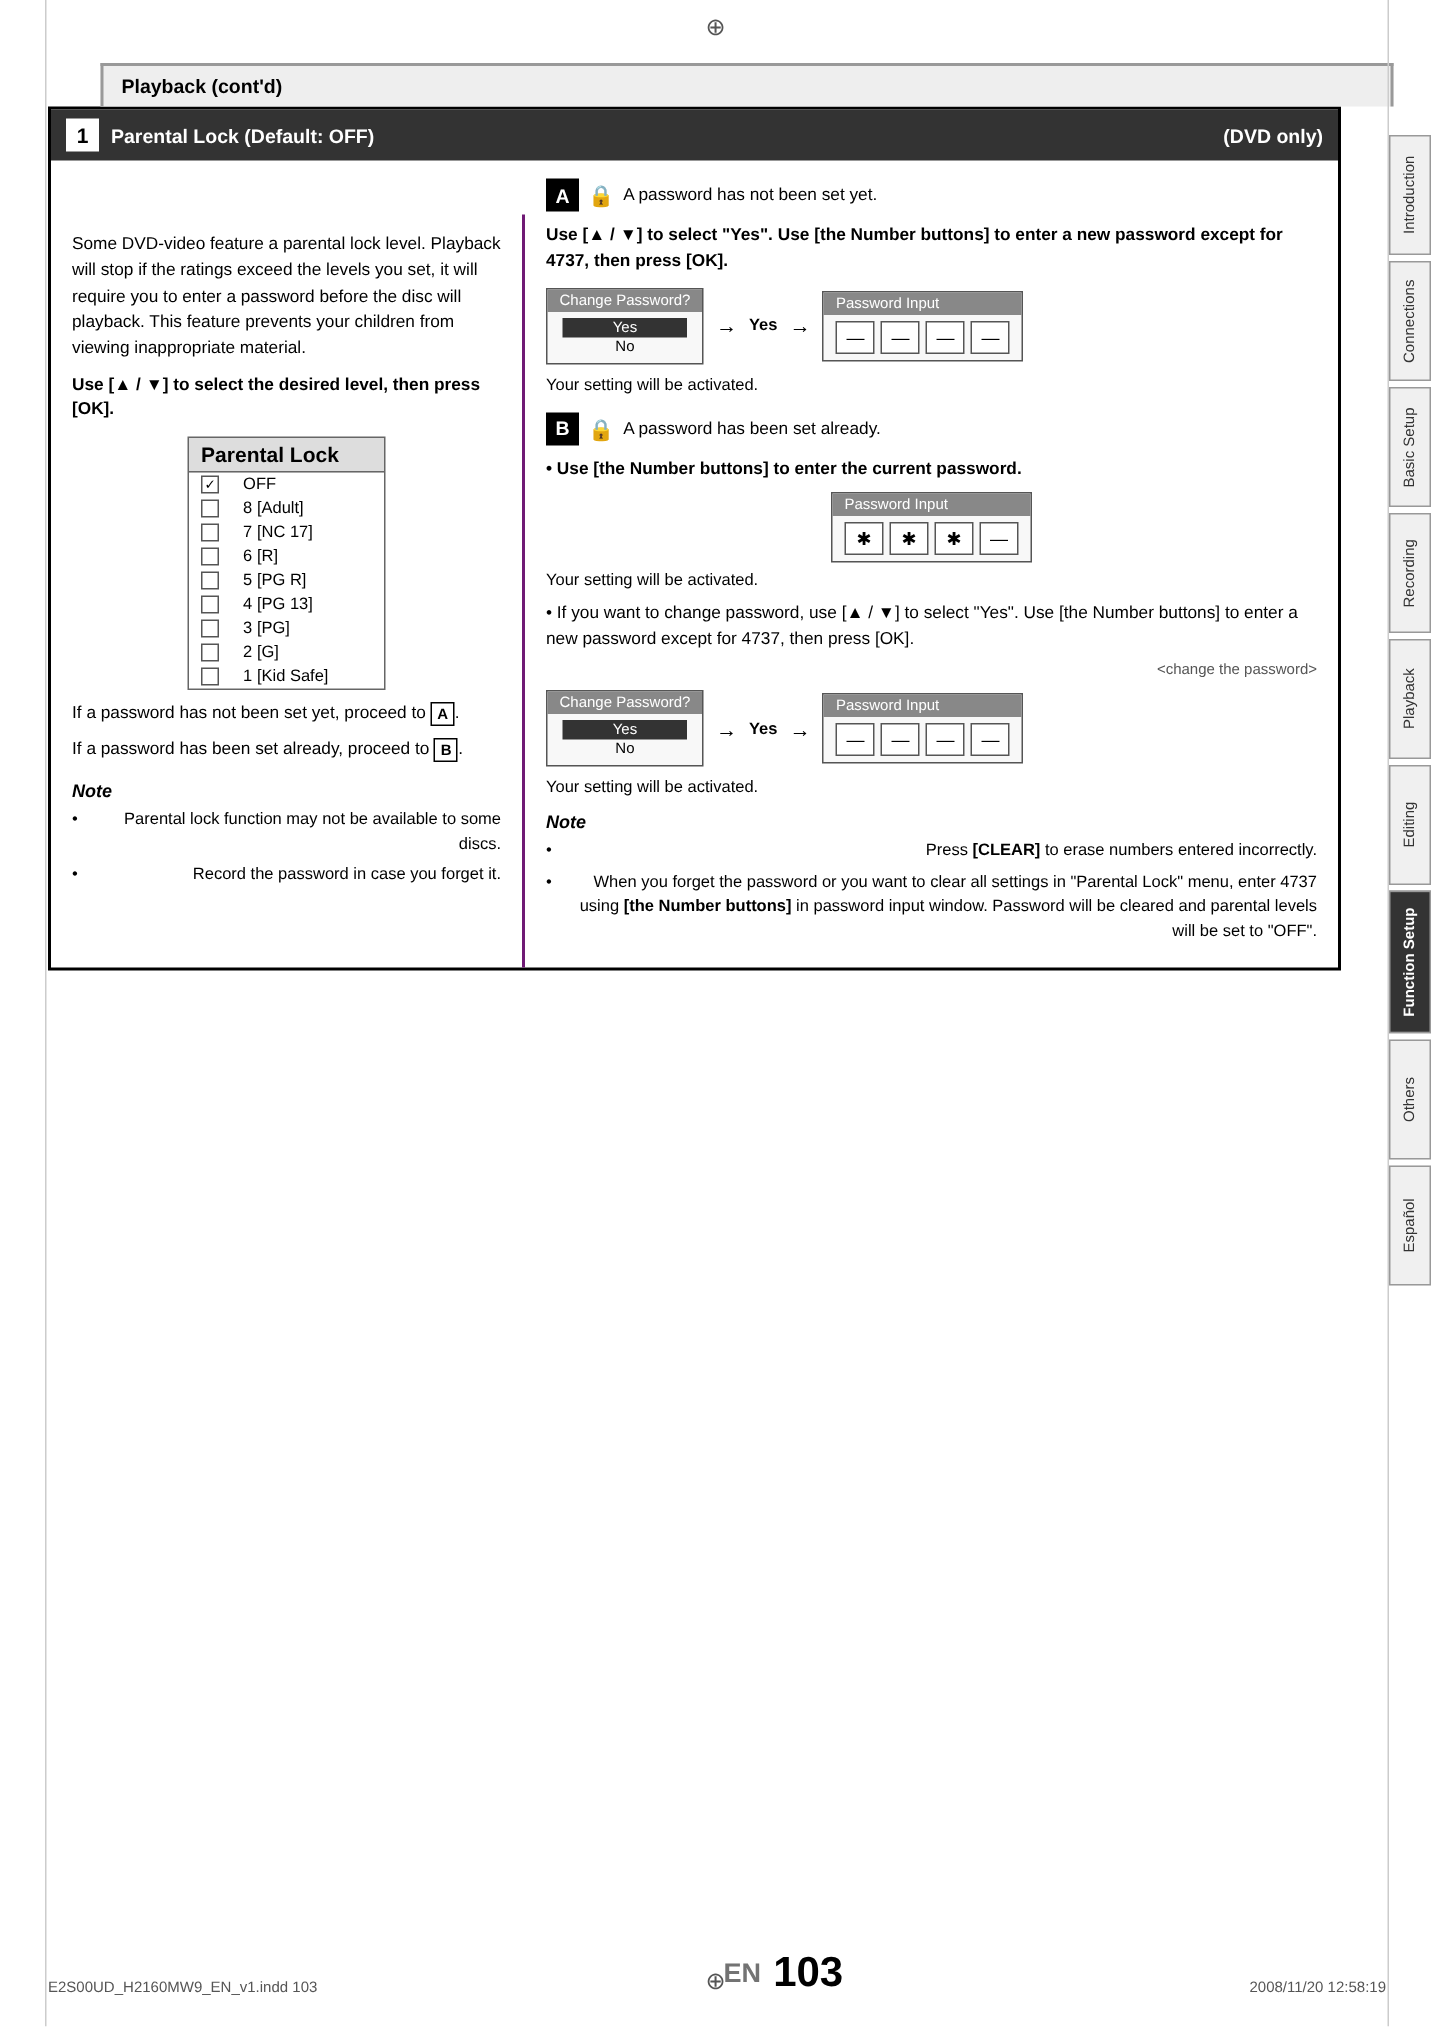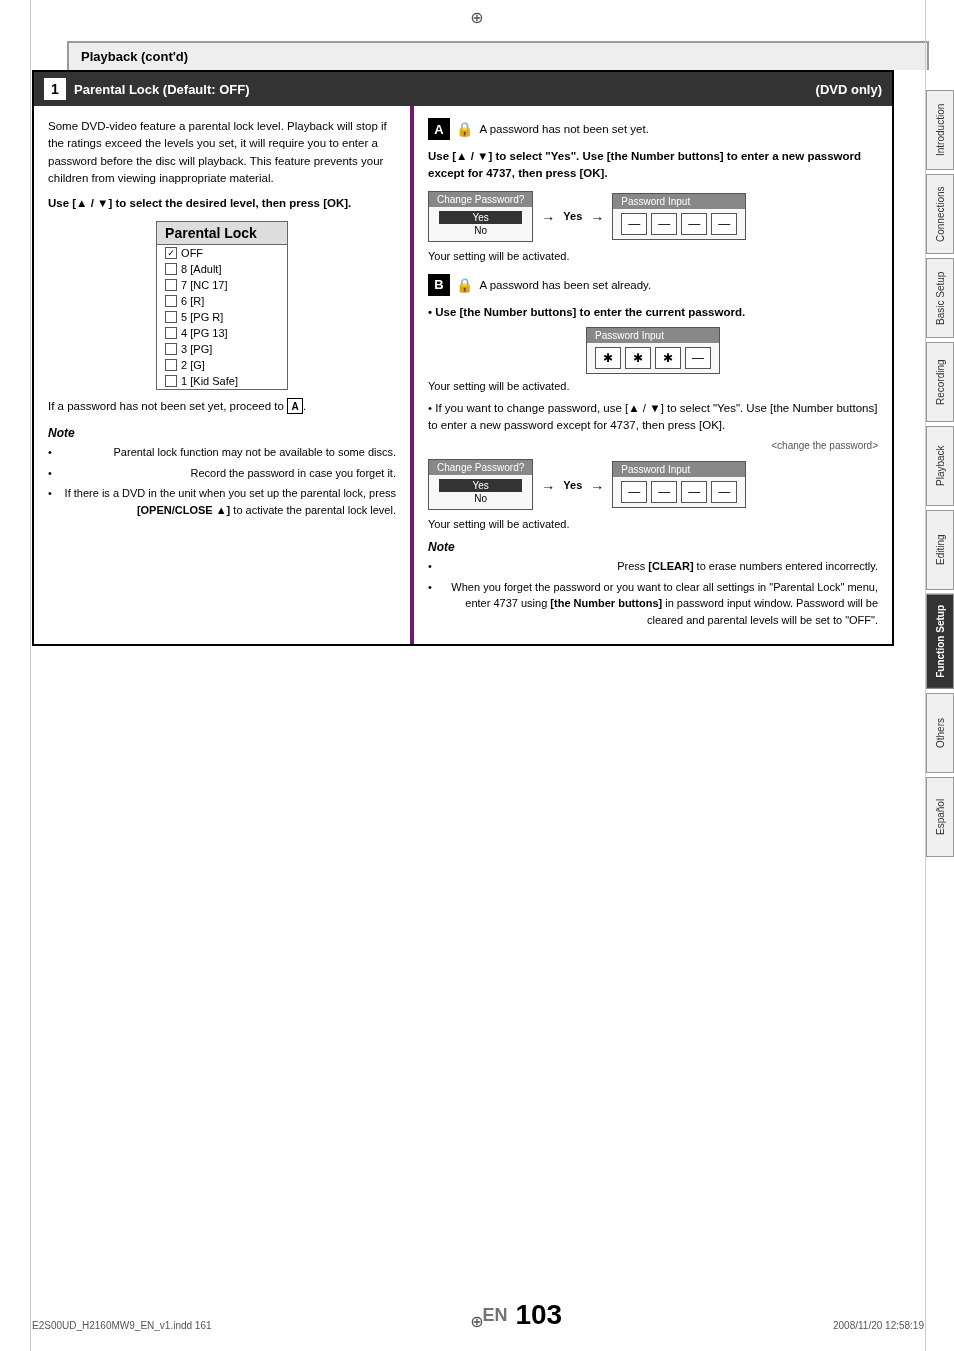--- a/index.html
+++ b/index.html
@@ -136,23 +136,24 @@
       border-radius: 0;
     }
 
     
     .two-col {
       display: flex;
       gap: 0;
     }
 
     .col-left {
-      width: 380px;
+      width: 316px;
       padding: 12px 14px;
-      border-right: 4px solid #701a75;
+      border-right: 2px solid #701a75;
+      margin-top: 36px;
     }
 
     .col-right {
       flex: 1;
       padding: 12px 14px;
     }
 
     .col-text {
       font-size: 11.5px;
       line-height: 1.5;
@@ -179,21 +180,21 @@
       font-size: 14px;
       font-weight: bold;
       border-bottom: 1px solid #666;
     }
 
     .parental-lock-row {
       display: flex;
       align-items: center;
       padding: 2px 8px;
       font-size: 11px;
-      gap: 4px;
+      gap: 16px;
       text-align: center;
     }
 
     .checkbox {
       width: 12px;
       height: 12px;
       border: 1px solid #555;
       display: inline-flex;
       align-items: center;
       justify-content: center;
@@ -536,26 +537,28 @@
               <div class="parental-lock-row">
                 <div class="checkbox"></div>
                 <span>1 [Kid Safe]</span>
               </div>
             </div>
           </div>
 
           <div class="proceed-text">
             <span>If a password has not been set yet, proceed to</span> <span class="box-ref">A</span>.
           </div>
+          <div class="proceed-text">
+            <span>If a password has been set already, proceed to</span> <span class="box-ref">B</span>.
+          </div>
 
           <div class="note-section">
             <div class="note-title">Note</div>
             <div class="note-item">Parental lock function may not be available to some discs.</div>
             <div class="note-item">Record the password in case you forget it.</div>
-            <div class="note-item">If there is a DVD in the unit when you set up the parental lock, press <b>[OPEN/CLOSE ▲]</b> to activate the parental lock level.</div>
           </div>
         </div>
 
         <div class="col-right">
 
           <div class="scenario-box">
             <span class="scenario-label">A</span>
             <span class="lock-icon">🔒</span>
             <span>A password has not been set yet.</span>
           </div>
@@ -653,21 +656,21 @@
       </div>
 
     </div>
     
 
   </div>
 
   <div class="bottom-crosshair">⊕</div>
 
   <div class="page-footer">
-    <div>E2S00UD_H2160MW9_EN_v1.indd   161</div>
+    <div>E2S00UD_H2160MW9_EN_v1.indd   103</div>
     <div class="page-number-box">
       <span class="en-label">EN</span>
       <span class="page-num">103</span>
     </div>
     <div>2008/11/20   12:58:19</div>
   </div>
 
 </div>
 
 </body></html>

